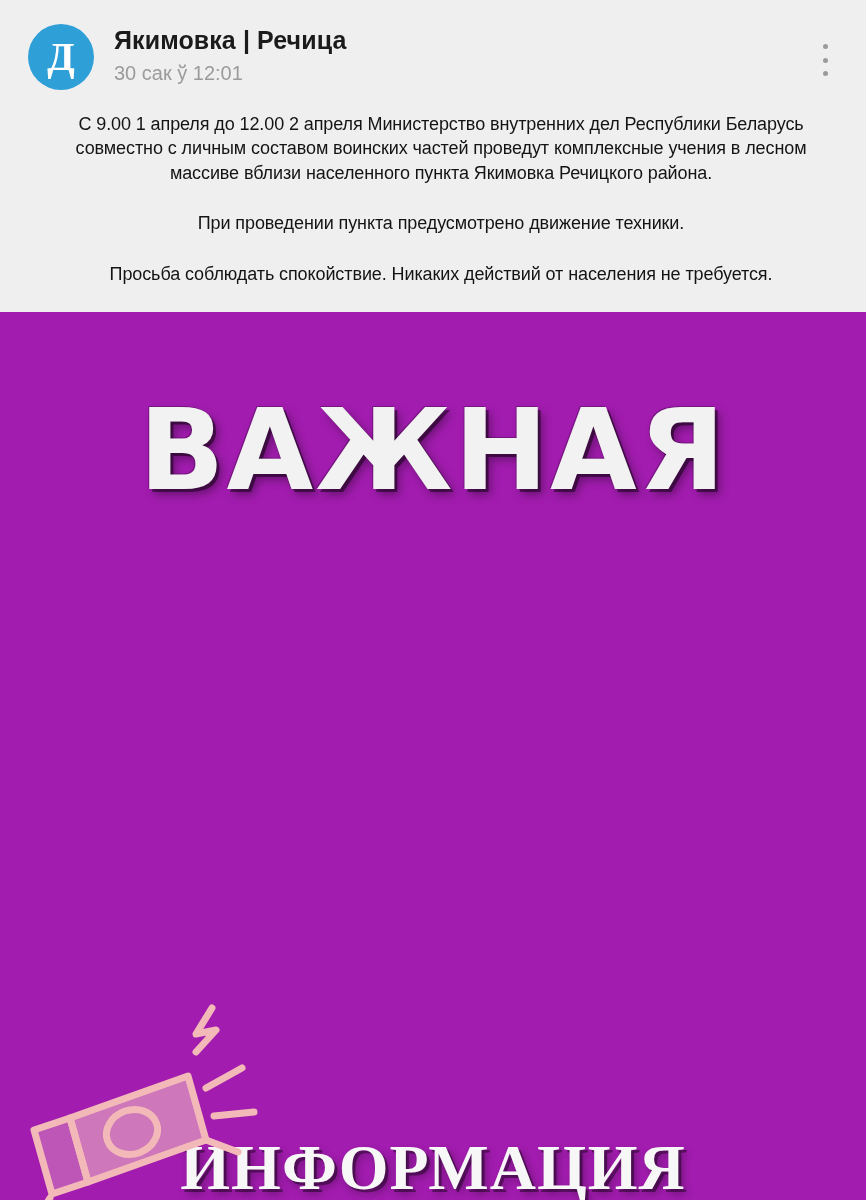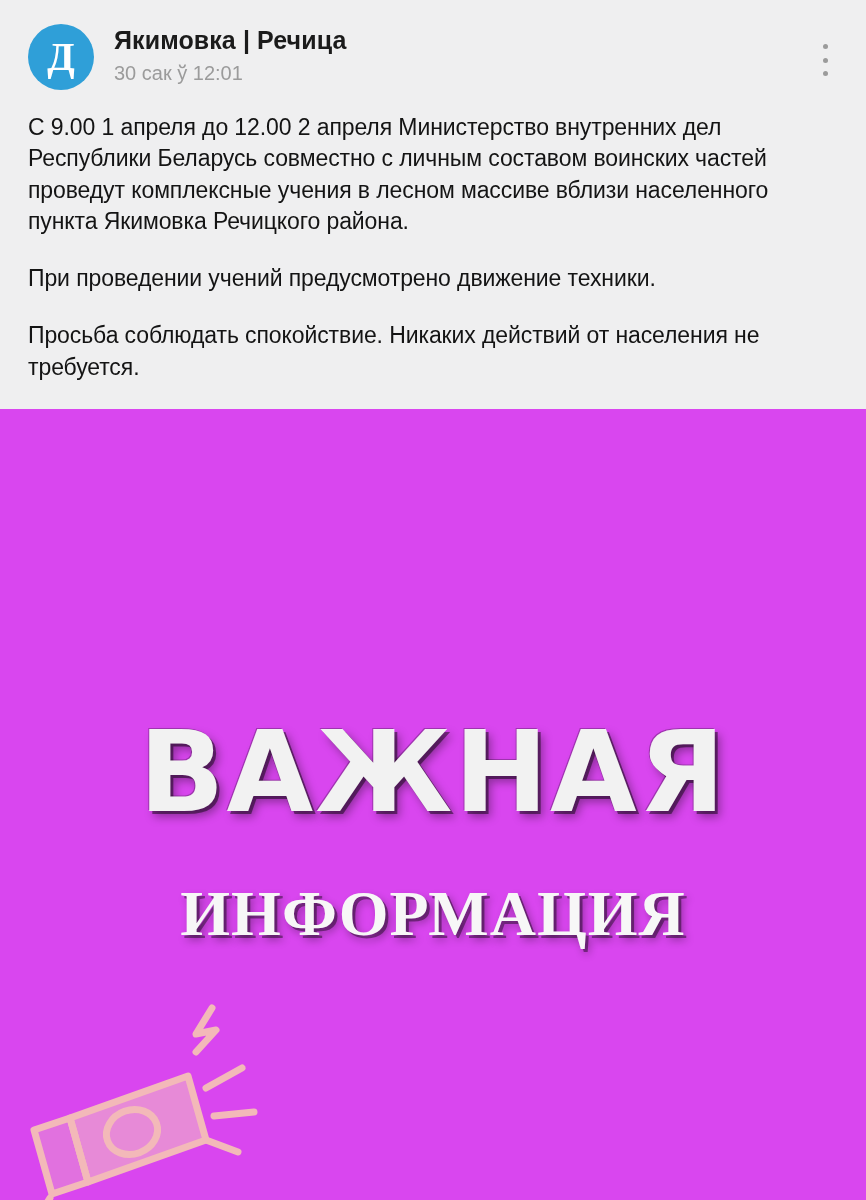--- a/index.html
+++ b/index.html
@@ -93,39 +93,40 @@
   }
   .more-btn i {
     display: block;
     width: 5px;
     height: 5px;
     border-radius: 50%;
     background: #9b9b9b;
   }
 
   .post-body p {
-    margin: 0 0 26px 0;
-    font-size: 23px;
+    margin: 0 0 26px 16px;
+    font-size: 18px;
     line-height: 1.36;
     color: #141414;
     letter-spacing: -0.1px;
+    text-align: center;
   }
   .post-body p:last-child { margin-bottom: 0; }
 
   
   .banner {
     position: relative;
     flex: 1 1 auto;
-    background: #d946ef;
+    background: #a21caf;
     overflow: hidden;
     display: flex;
     flex-direction: column;
     align-items: center;
-    justify-content: center;
-    padding-top: 54px;
+    justify-content: space-between;
+    padding-top: 82px;
   }
   .banner-title {
     font-family: "DejaVu Sans", sans-serif;
     font-weight: 700;
     font-size: 112px;
     line-height: 1;
     color: #f2f2f2;
     letter-spacing: 2px;
     text-shadow:
       3px 3px 0 rgba(0,0,0,0.45),
@@ -174,21 +175,21 @@
       </div>
       <div class="more-btn">
         <i></i>
         <i></i>
         <i></i>
       </div>
     </div>
 
     <div class="post-body">
       <p>С 9.00 1 апреля до 12.00 2 апреля Министерство внутренних дел Республики Беларусь совместно с личным составом воинских частей проведут комплексные учения в лесном массиве вблизи населенного пункта Якимовка Речицкого района.</p>
-      <p>При проведении учений предусмотрено движение техники.</p>
+      <p>При проведении пункта предусмотрено движение техники.</p>
       <p>Просьба соблюдать спокойствие. Никаких действий от населения не требуется.</p>
     </div>
 
   </div>
 
   <div class="banner">
     <div class="banner-title">ВАЖНАЯ</div>
     <div class="banner-subtitle">ИНФОРМАЦИЯ</div>
 
     <svg class="megaphone" viewBox="0 0 300 220">

